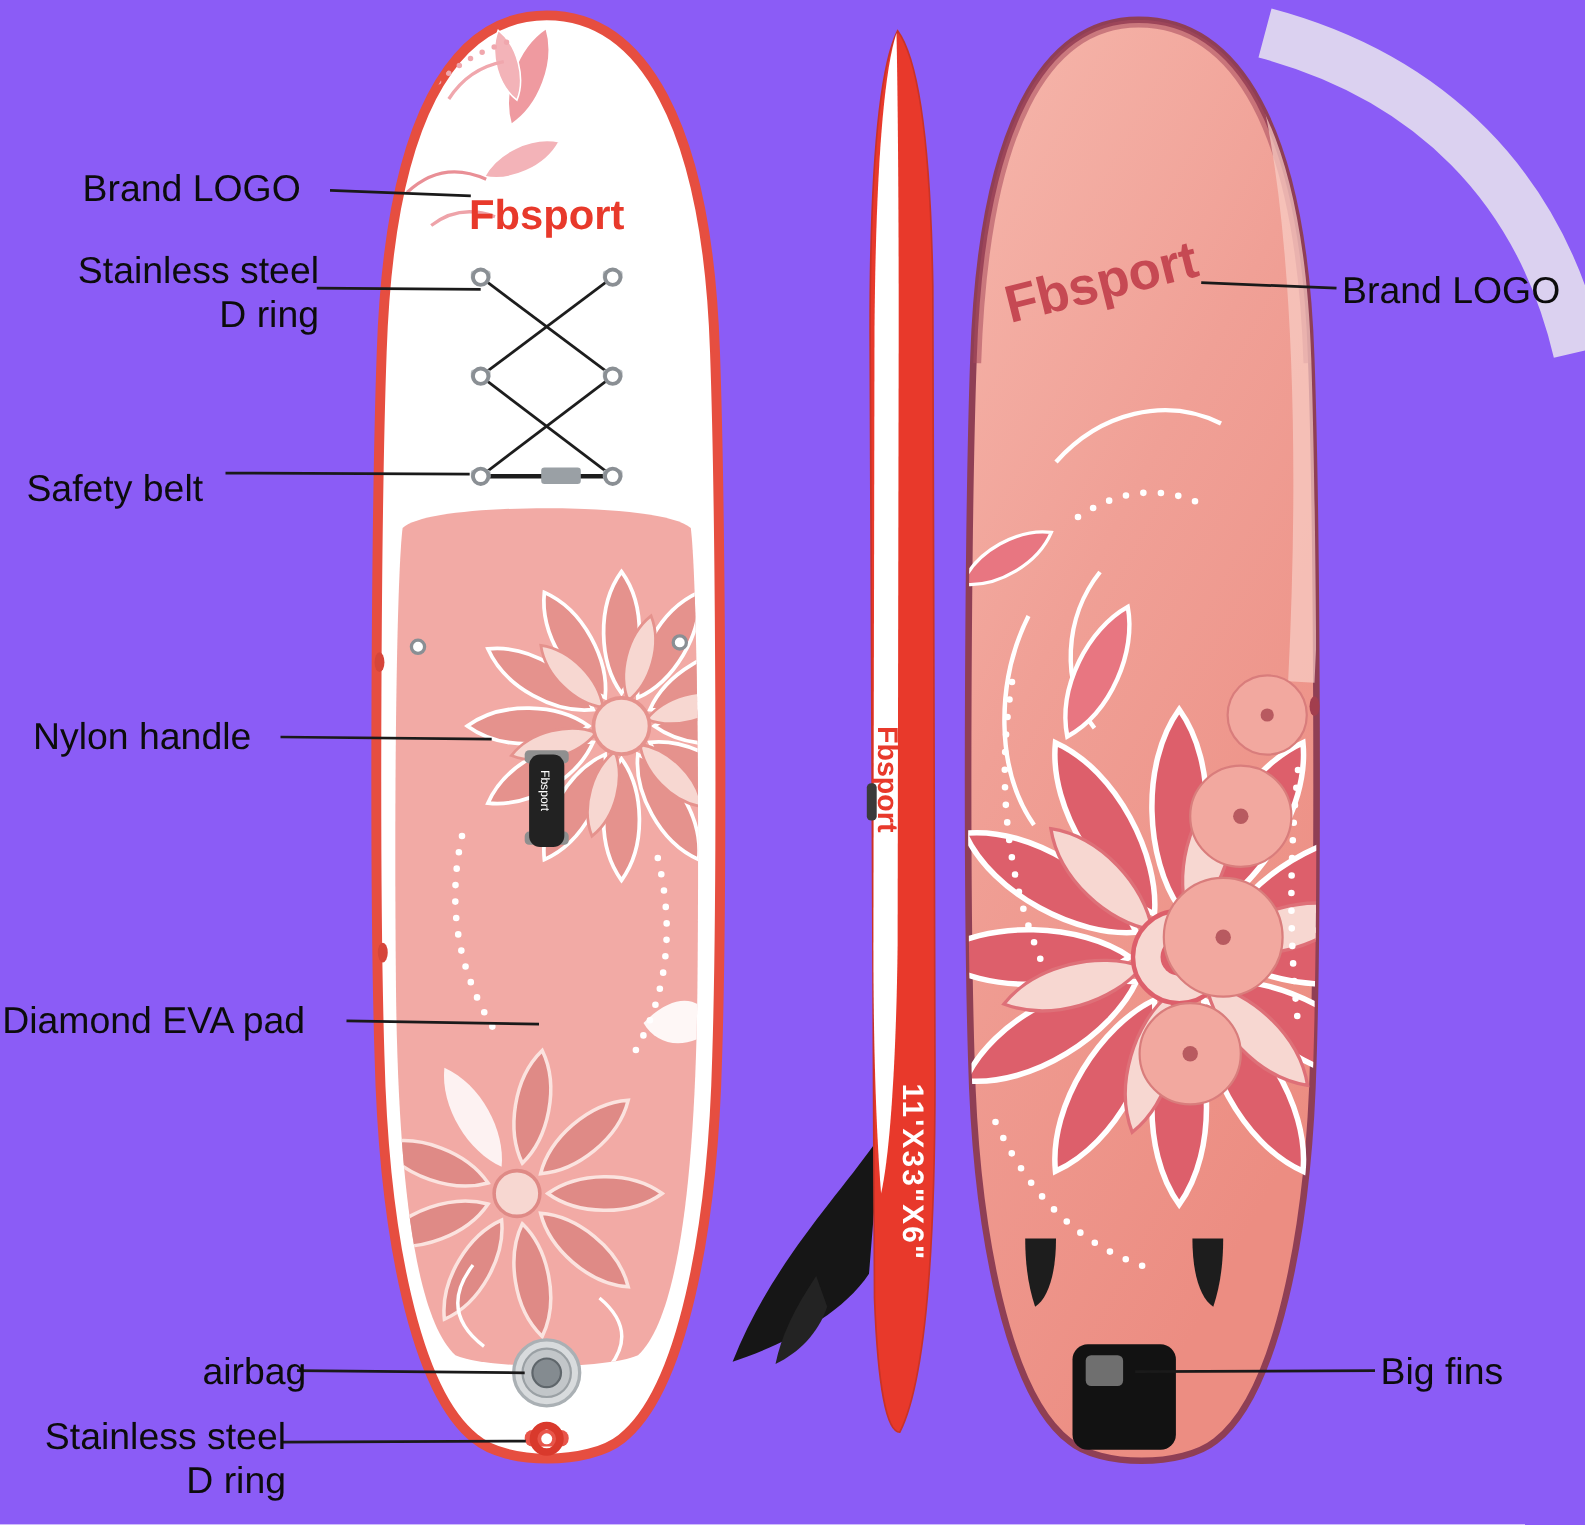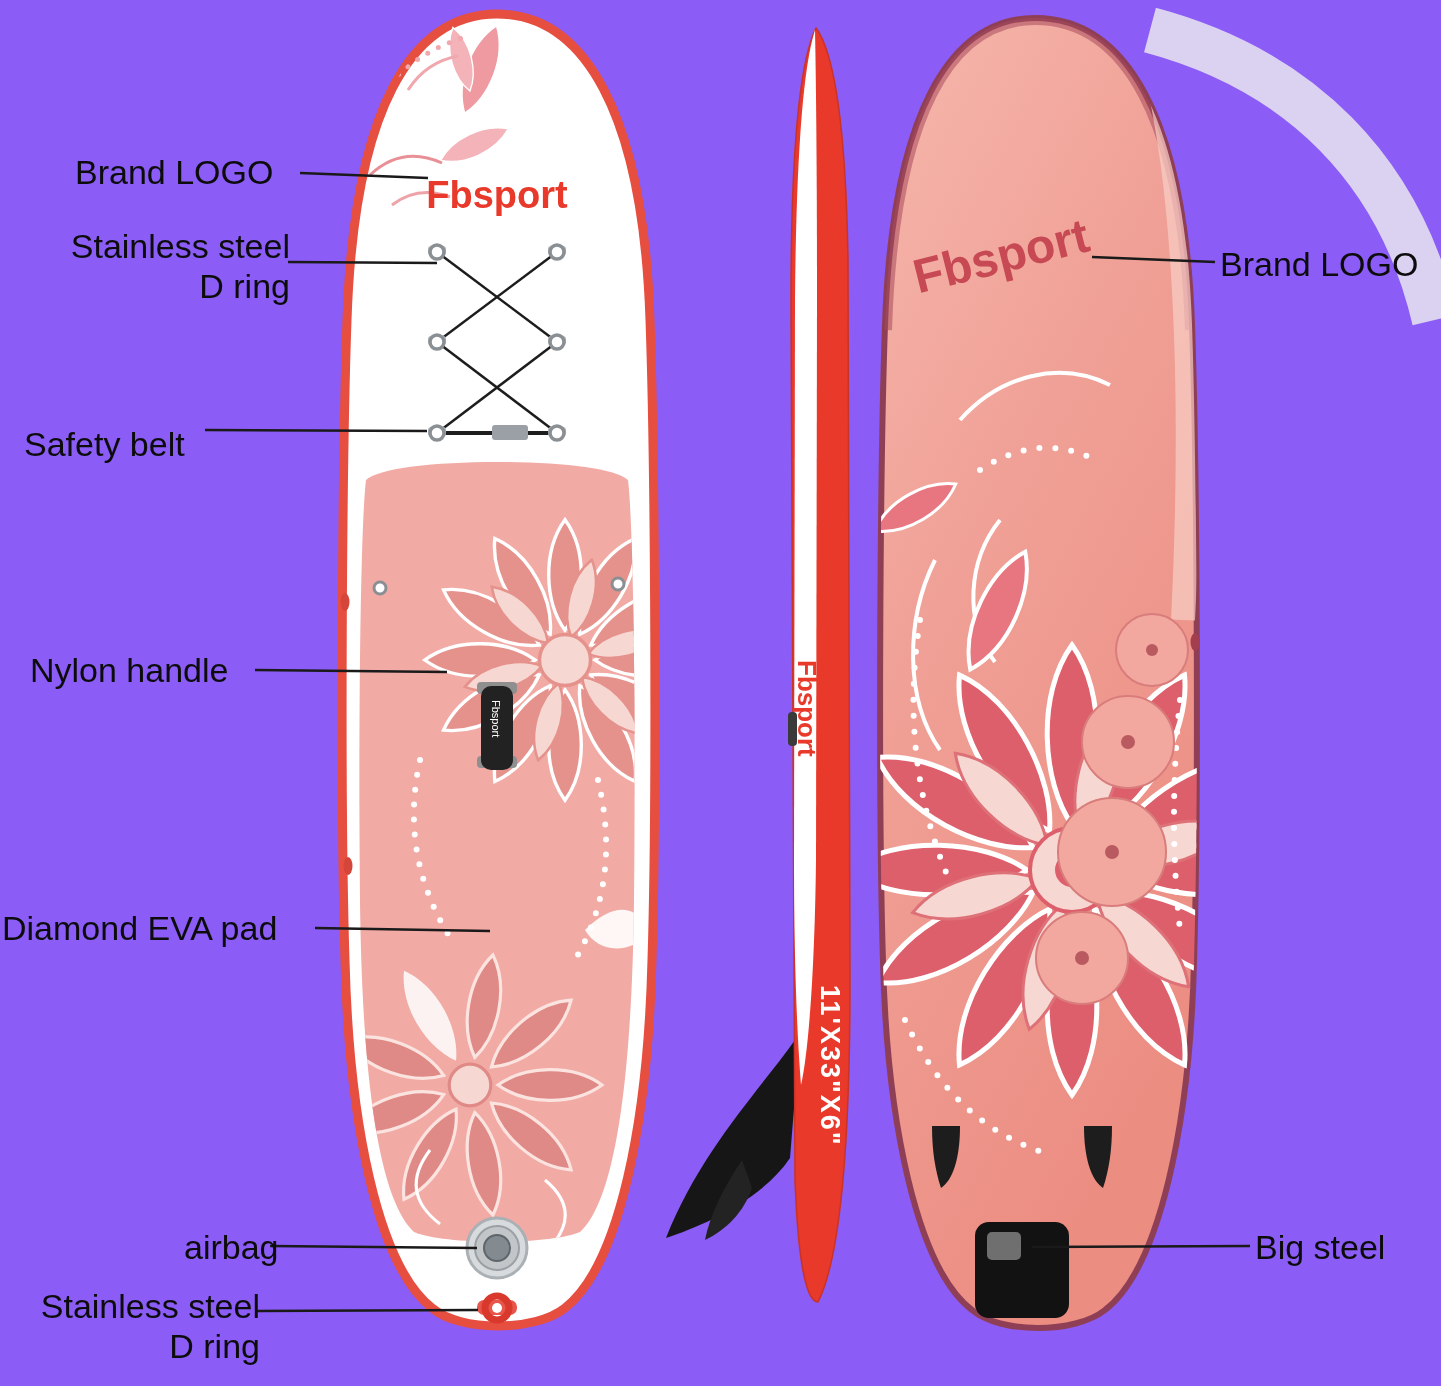--- a/index.html
+++ b/index.html
@@ -279,15 +279,15 @@
 
 <div class="label" style="left:163px;top:1227px;margin-left:21px;">airbag</div>
 
 <div class="label center" style="left:20px;top:1286px;width:240px;">
   <div>Stainless steel</div>
   <div>D ring</div>
 </div>
 
 <div class="label" style="left:1220px;top:244px;">Brand LOGO</div>
 
-<div class="label" style="left:1255px;top:1227px;">Big steel</div>
+<div class="label" style="left:1255px;top:1227px;">Big fins</div>
 
 </div>
 
 </body></html>

